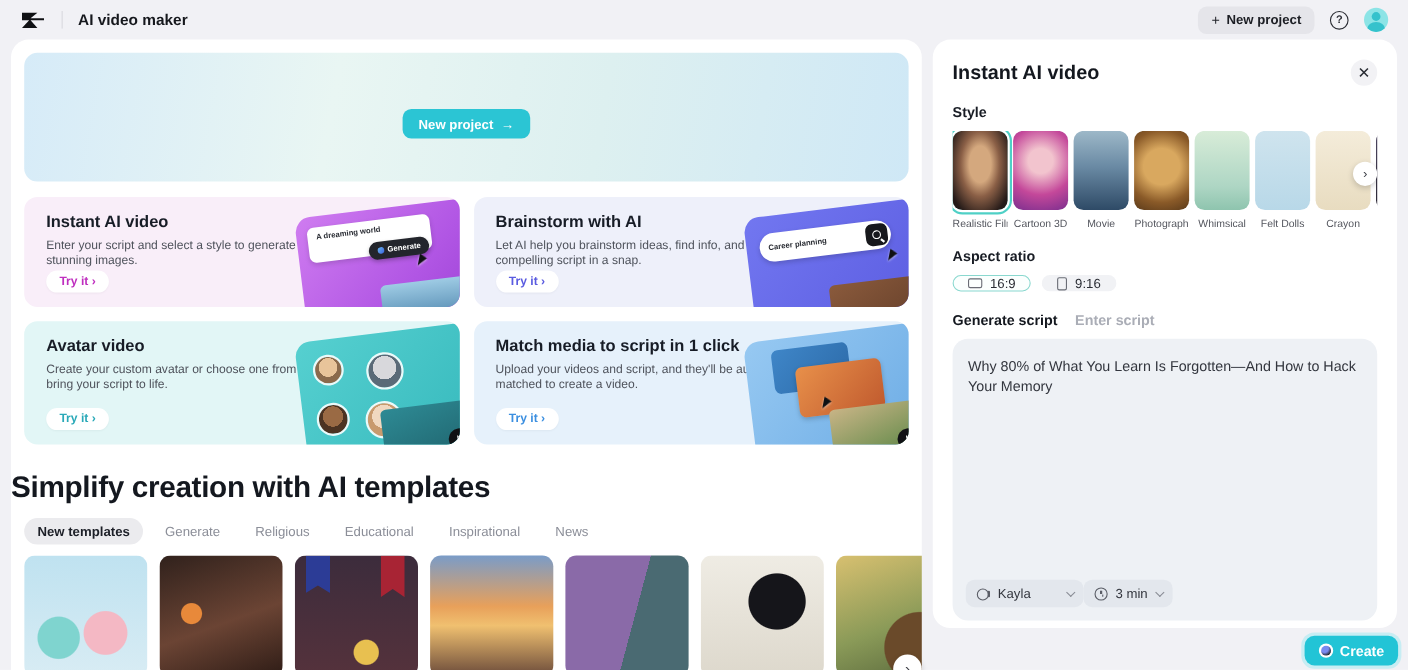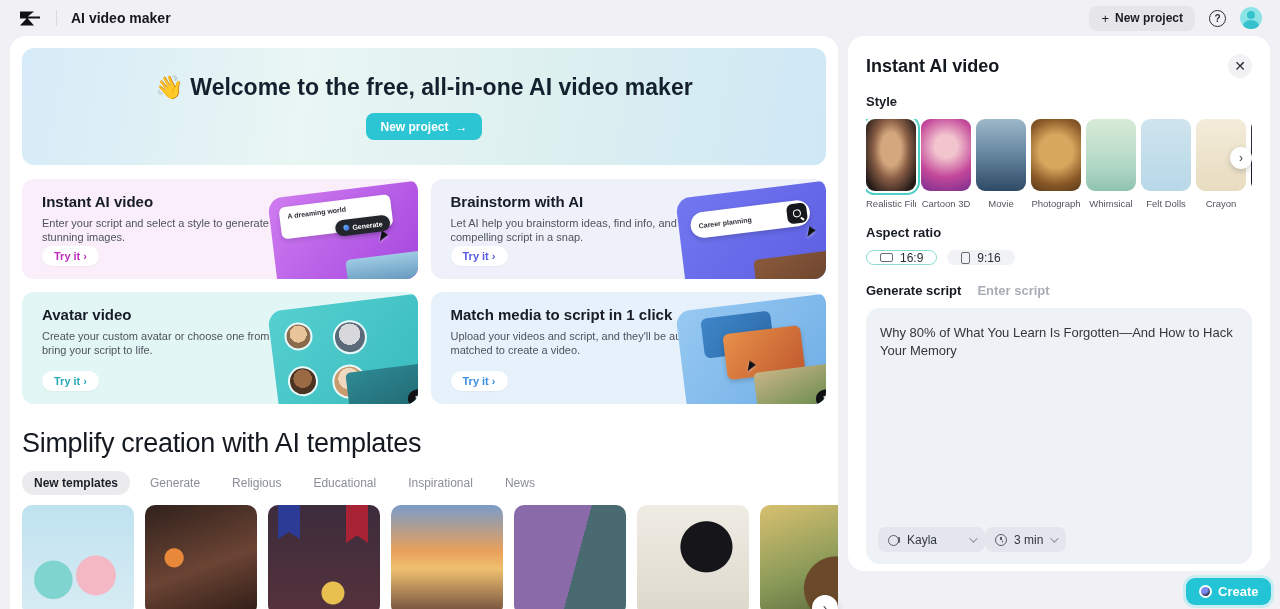--- a/index.html
+++ b/index.html
@@ -112,21 +112,21 @@
   .av-circle { position:absolute; border-radius:50%; border:2px solid #eafafa; }
   .av-a { width:28px; height:28px; left:14px; top:14px; background:radial-gradient(circle at 50% 40%,#e8c49a 0 45%,#8a6a4c 46%); }
   .av-b { width:34px; height:34px; left:62px; top:18px; background:radial-gradient(circle at 50% 40%,#d8d8dc 0 45%,#5a6a78 46%); }
   .av-c { width:30px; height:30px; left:12px; top:58px; background:radial-gradient(circle at 50% 40%,#9a6a44 0 45%,#4c3322 46%); }
   .av-d { width:34px; height:34px; left:56px; top:62px; background:radial-gradient(circle at 50% 40%,#f0d8c0 0 45%,#c89a6e 46%); }
   .stack-back { position:absolute; top:10px; left:24px; width:70px; height:40px; border-radius:6px; background:linear-gradient(135deg,#3f86c8,#2c6aa8); }
   .stack-mid  { position:absolute; top:28px; left:44px; width:78px; height:46px; border-radius:6px; background:linear-gradient(135deg,#e8904a,#c05a2e); box-shadow:0 2px 5px rgba(0,0,0,.2); }
   .cursor-arrow { position:absolute; width:0; height:0; border-left:7px solid #101114; border-top:3px solid transparent; border-bottom:8px solid transparent; transform:rotate(18deg); filter:drop-shadow(0 1px 1px rgba(255,255,255,.6)); }
 
   
-  .section-heading { margin:24px 12px 0; font-size:27px; font-weight:400; letter-spacing:-.3px; color:#14181f; }
+  .section-heading { margin:24px 0 0; font-size:27px; font-weight:700; letter-spacing:-.3px; color:#14181f; }
   .tabs-row { margin:12px 12px 0; display:flex; align-items:center; gap:8px; }
   .tab { border:none; background:transparent; font-family:inherit; font-size:12px; color:#8b8e98; padding:5px 12px; cursor:pointer; border-radius:999px; }
   .tab.active { background:#ebebee; color:#1c1f27; font-weight:700; }
   .thumbs-row { margin:10px 12px 0; display:flex; gap:11px; }
   .thumb { width:112px; height:110px; border-radius:10px; flex:0 0 auto; position:relative; overflow:hidden; cursor:pointer; }
   .t1 { background:radial-gradient(circle at 28% 68%, #7fd4cf 0 17%, transparent 18%),
                radial-gradient(circle at 66% 64%, #f4b8c4 0 19%, transparent 20%),
                linear-gradient(180deg,#bfe2f0,#d8ecf4); }
   .t2 { background:radial-gradient(circle at 26% 48%, #e8893a 0 9%, transparent 10%),
                linear-gradient(160deg,#30211c 0%,#6b4434 55%,#2e1c16 100%); }
@@ -236,21 +236,20 @@
     <div class="help-circle">
       <span>?</span>
     </div>
     <div class="avatar"></div>
   </div>
 </header>
 
 <main class="main-card">
 
   <section class="banner">
-    <h1 class="banner-title" style="max-width:560px;">👋 Welcome to the free, all-in-one AI video maker</h1>
     <button class="btn-banner-cta">
       <span>New project</span>
       <span>→</span>
     </button>
   </section>
 
   <section class="cards-grid">
 
     <div class="fcard fcard-1">
       <div class="fcard-title">Instant AI video</div>

